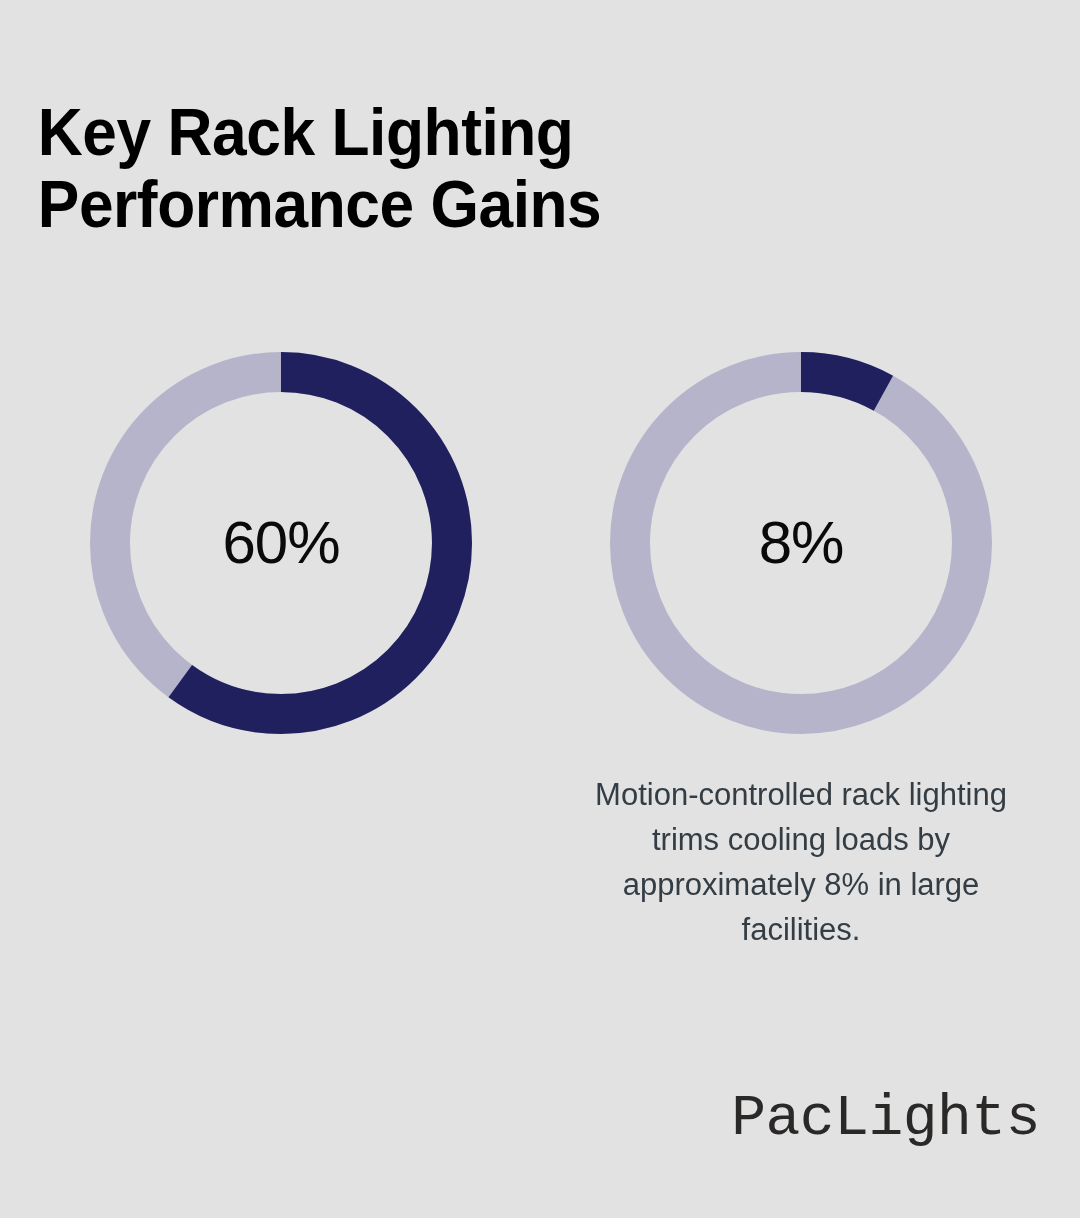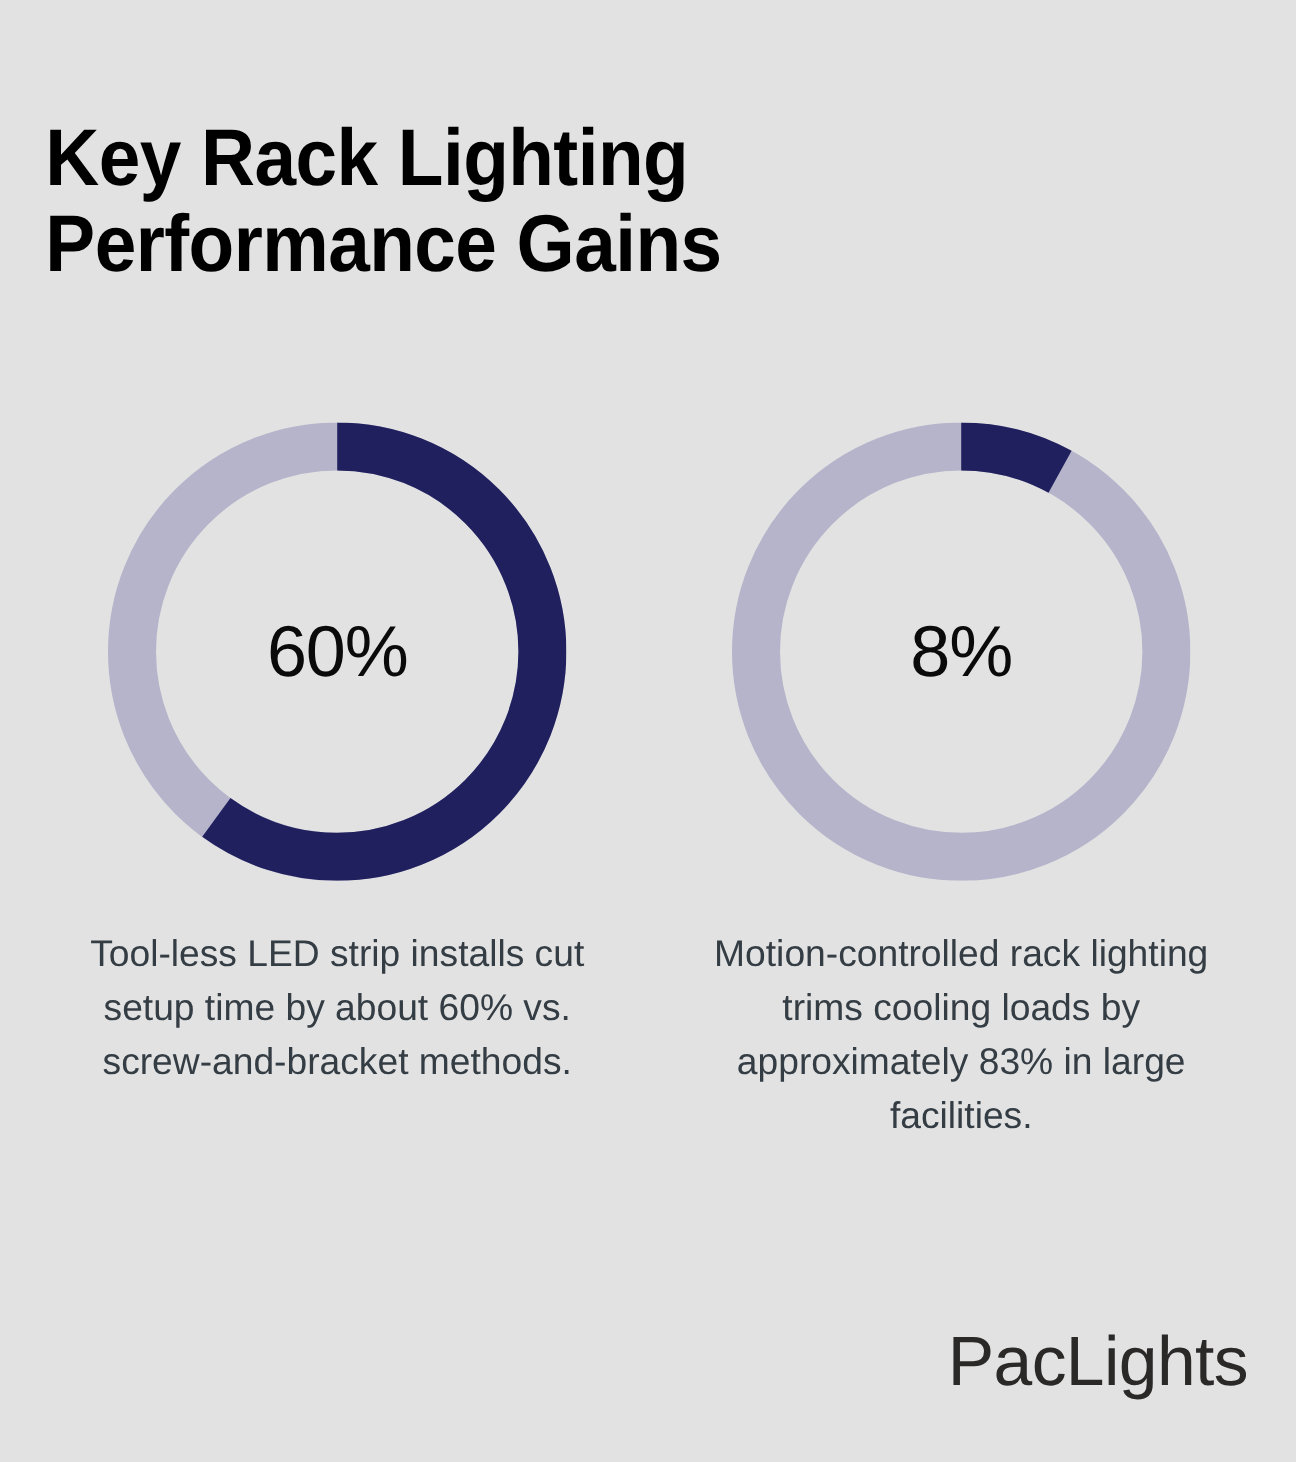--- a/index.html
+++ b/index.html
@@ -107,22 +107,22 @@
     font-weight: normal;
     font-size: 31px;
     line-height: 45px;
     color: #343c44;
   }
 
   
   .brand {
     position: absolute;
     right: 40px;
-    bottom: 52px;
-    font-family: Liberation Sans, sans-serif;
+    bottom: 68px;
+    font-family: Liberation Mono, monospace;
     font-weight: normal;
     font-size: 58px;
     line-height: 62px;
     letter-spacing: -0.5px;
     color: #2b2828;
     white-space: nowrap;
   }
 </style>
 </head>
 <body>
@@ -154,21 +154,18 @@
       </svg>
       <div class="donut-center">
         <span class="donut-value">8%</span>
       </div>
     </div>
   </div>
 
 </div>
 
 <div class="captions-row">
-  <div class="caption-col left">
-    <span class="caption-text">Tool-less LED strip installs cut setup time by about 60% vs. screw-and-bracket methods.</span>
-  </div>
   <div class="caption-col right">
-    <span class="caption-text">Motion-controlled rack lighting trims cooling loads by approximately 83% in large facilities.</span>
+    <span class="caption-text">Motion-controlled rack lighting trims cooling loads by approximately 8% in large facilities.</span>
   </div>
 </div>
 
 <div class="brand">PacLights</div>
 
 </body></html>

